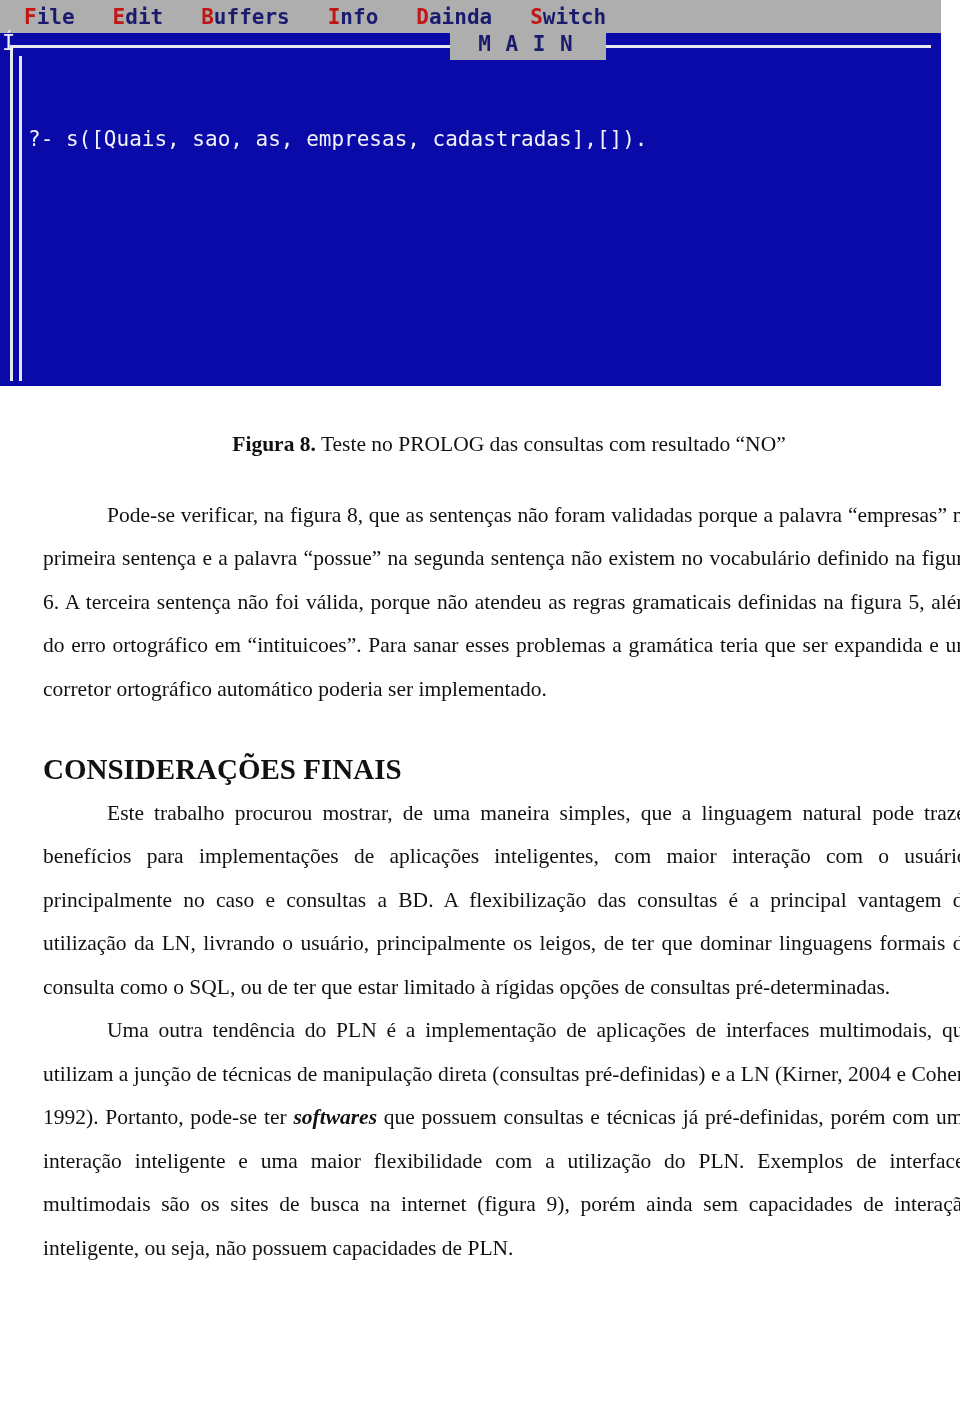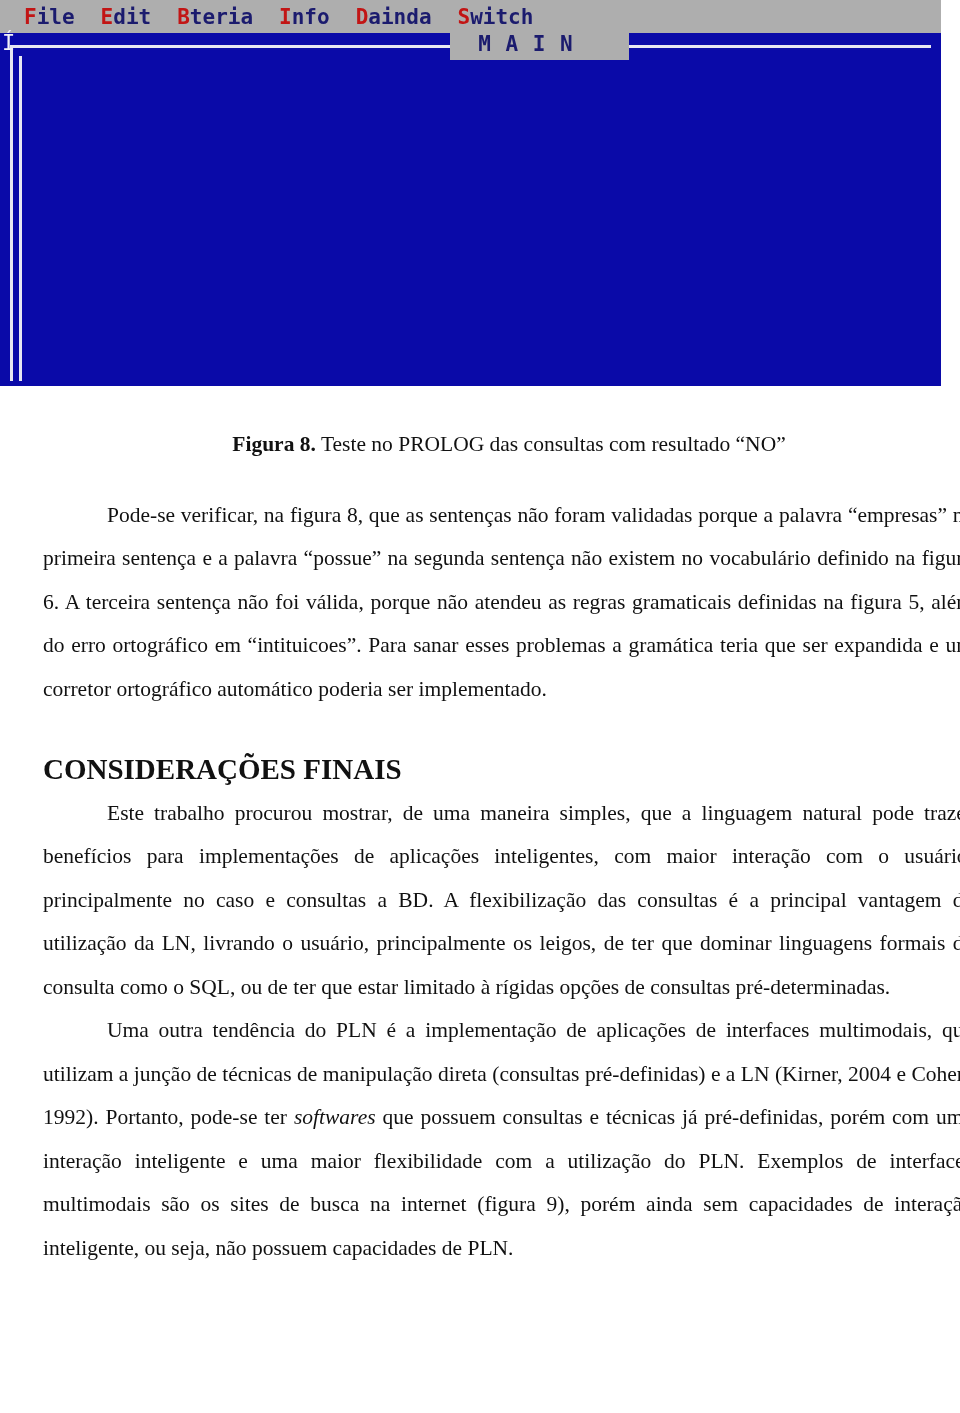--- a/index.html
+++ b/index.html
@@ -36,21 +36,21 @@
     height: 33px;
     background: #aeaeae;
     box-sizing: border-box;
   }
   .menubar-inner {
     position: absolute;
     left: 24px;
     top: 1px;
     display: flex;
     align-items: center;
-    gap: 26px;
+    gap: 38px;
     height: 32px;
   }
   .menu-item {
     font-family: "DejaVu Sans Mono", "Liberation Mono", monospace;
     font-size: 21px;
     font-weight: 700;
     letter-spacing: 0px;
     color: #1b1b6e;
     white-space: nowrap;
     line-height: 1;
@@ -92,21 +92,21 @@
     font-size: 22px;
     line-height: 1;
     color: #f0f0f8;
   }
 
   
   .main-tab {
     position: absolute;
     left: 450px;
     top: 28px;
-    width: 179px;
+    width: 156px;
     height: 32px;
     background: #aeaeae;
   }
   .main-tab-label {
     position: absolute;
     left: 0;
     top: 0;
     width: 152px;
     height: 32px;
     display: flex;
@@ -173,48 +173,49 @@
   }
   h2.section-head {
     margin: 0;
     padding: 37px 16px 0 14px;
     font-size: 29px;
     font-weight: 700;
     line-height: 43.5px;
     text-align: left;
     letter-spacing: 0px;
   }
-  .ital { font-style: italic; }
+  .ital { font-style: italic; font-weight: bold; }
 </style>
 </head>
 <body>
 
 <div class="figure-shot">
 
   <div class="menubar">
     <div class="menubar-inner">
       <span class="menu-item"><span class="accel">F</span><span>ile</span></span>
       <span class="menu-item"><span class="accel">E</span><span>dit</span></span>
-      <span class="menu-item"><span class="accel">B</span><span>teria</span></span>
+      <span class="menu-item"><span class="accel">B</span><span>uffers</span></span>
       <span class="menu-item"><span class="accel">I</span><span>nfo</span></span>
       <span class="menu-item"><span class="accel">D</span><span>ainda</span></span>
       <span class="menu-item"><span class="accel">S</span><span>witch</span></span>
     </div>
   </div>
 
   <div class="frame-top-rule"></div>
   <div class="frame-left-rule"></div>
   <div class="frame-left-rule2"></div>
   <div class="frame-corner-glyph">Í</div>
 
   <div class="main-tab">
     <div class="main-tab-label">M A I N</div>
   </div>
 
   <div class="term-body">
+    <div class="term-line">?- s([Quais, sao, as, empresas, cadastradas],[]).</div>
     <div class="term-line"></div>
     
     
     
     
     
     
     
   </div>
 </div>

